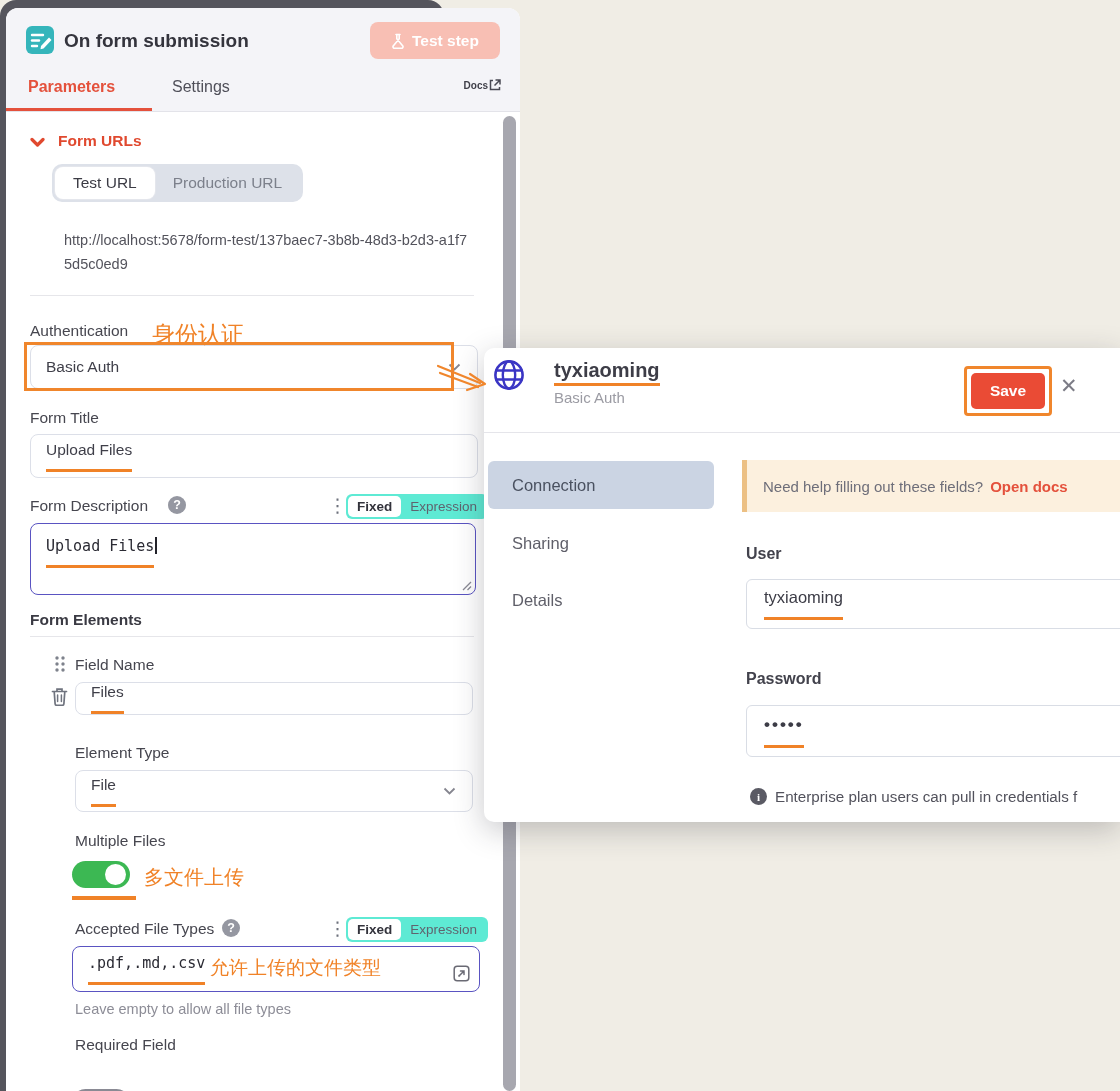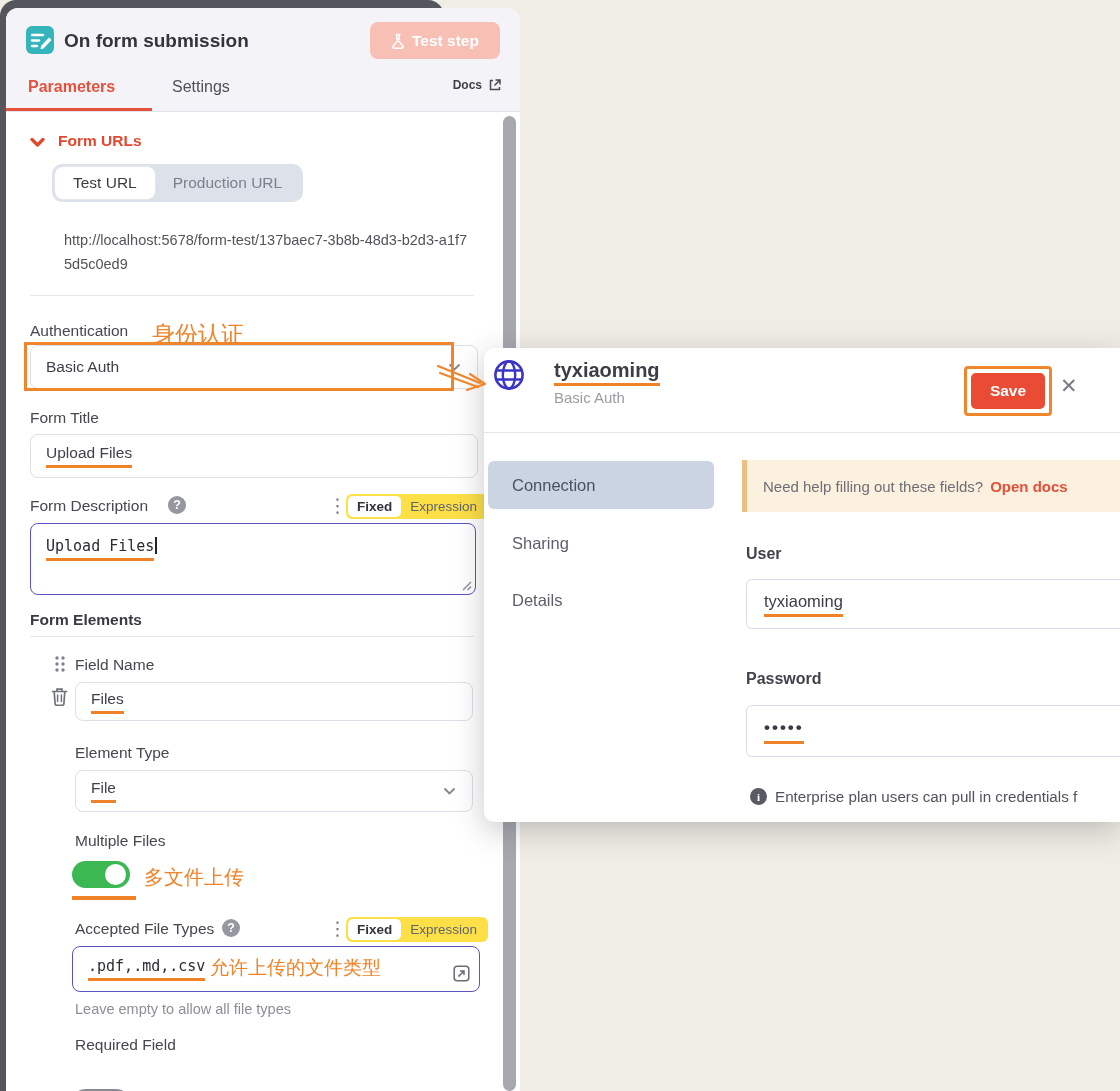--- a/index.html
+++ b/index.html
@@ -11,38 +11,38 @@
   
   .ndv-edge{left:0;top:0;width:444px;height:1091px;background:#55555d;border-radius:16px 16px 0 0;}
   .panel{left:6px;top:8px;width:514px;height:1083px;background:#ffffff;border-radius:12px 12px 0 0;}
   .panel-header{left:0;top:0;width:514px;height:104px;background:#f4f4f8;border-radius:12px 12px 0 0;border-bottom:1px solid #e3e3e9;box-sizing:border-box;}
   .panel-title{left:58px;top:22px;font-size:19px;font-weight:700;color:#34343d;}
   .test-step{left:364px;top:14px;width:130px;height:37px;background:#f8bfb4;border:none;border-radius:8px;color:#fff;
     font-family:"Liberation Sans",sans-serif;font-size:15.5px;font-weight:600;display:flex;align-items:center;justify-content:center;gap:7px;cursor:default;}
   .tab{top:70px;font-size:16px;color:#4f4f59;font-weight:500;cursor:pointer;}
   .tab.active{color:#e4513c;font-weight:700;}
   .tab-underline{left:0;top:100px;width:146px;height:3px;background:#e4513c;}
-  .docs-link{top:70px;right:18px;font-size:12px;color:#3f3f49;font-weight:600;display:flex;align-items:center;gap:6px;cursor:pointer;}
+  .docs-link{top:70px;right:18px;font-size:10px;color:#3f3f49;font-weight:600;display:flex;align-items:center;cursor:pointer;}
   
   .scroll-thumb{left:497px;top:108px;width:13px;height:975px;background:#a7a7af;border-radius:7px;}
   
   .lbl{font-size:15.5px;color:#46464f;}
   .lbl-b{font-size:15.5px;font-weight:700;color:#3a3a43;}
   .inp{background:#fff;border:1px solid #dcdfe8;border-radius:8px;box-sizing:border-box;display:flex;align-items:center;font-size:15.5px;color:#3f3f49;}
   .inp-focus{border:1.5px solid #5a54c2;}
   .inp .txt{margin-left:15px;}
   .mono{font-family:"DejaVu Sans Mono",monospace;font-size:15px;color:#2a2a33;}
   .hr{height:1px;background:#e6e6ea;}
-  .u-orange{border-bottom:3px solid #f08227;padding-bottom:3px;}
+  .u-orange{border-bottom:3px solid #f08227;padding-bottom:10px;}
   .ann-rect{border:3px solid #f0862c;box-sizing:border-box;pointer-events:none;z-index:6;}
   .ann-zh{color:#f08227;z-index:6;}
   .seg{display:inline-flex;background:#dde1e9;border-radius:10px;padding:3px;}
   .seg .opt{padding:7px 18px;font-size:15.5px;color:#7c808b;border-radius:8px;cursor:pointer;white-space:nowrap;}
   .seg .opt.active{background:#fff;color:#3b3b44;font-weight:400;box-shadow:0 0 0 1px #e4e6ec;}
-  .modeseg{display:inline-flex;background:#fde047;border-radius:6px;padding:2px;align-items:center;}
+  .modeseg{display:inline-flex;background:#5eead4;border-radius:6px;padding:2px;align-items:center;}
   .modeseg .mopt{padding:3px 9px;font-size:13.5px;color:#5f646f;border-radius:5px;cursor:pointer;}
   .modeseg .mopt.active{background:#fff;color:#33333c;font-weight:700;}
   .help-ic{width:18px;height:18px;border-radius:50%;background:#9597a1;color:#fff;font-size:12.5px;font-weight:700;
     display:inline-flex;align-items:center;justify-content:center;cursor:pointer;}
   .kebab{font-size:19px;color:#6d717c;line-height:20px;cursor:pointer;letter-spacing:0;}
   .toggle{width:58px;height:27px;border-radius:14px;position:relative;cursor:pointer;}
   .toggle .knob{position:absolute;top:3px;width:21px;height:21px;border-radius:50%;background:#fff;}
   .toggle.on{background:#3cb853;}
   .toggle.on .knob{right:4px;}
   .toggle.off{background:#8a8a94;}
@@ -179,21 +179,21 @@
       </svg>
   </span>
   <span class="abs" style="left:45px;top:679px;">
     <svg width="17" height="19" viewBox="0 0 17 19">
         <path d="M1.5 4.5 h14 M6 4 V2.2 h5 V4 M3.2 4.5 l.9 12.3 a1.6 1.6 0 0 0 1.6 1.5 h5.6 a1.6 1.6 0 0 0 1.6-1.5 l.9-12.3" fill="none" stroke="#6f737e" stroke-width="1.7" stroke-linecap="round"></path>
         <path d="M6.6 8 v6.5 M10.4 8 v6.5" stroke="#6f737e" stroke-width="1.5" stroke-linecap="round"></path>
       </svg>
   </span>
 
   <span class="abs lbl" style="left:69px;top:648px;">Field Name</span>
-  <div class="abs inp" style="left:69px;top:674px;width:398px;height:39px;">
+  <div class="abs inp" style="left:69px;top:674px;width:398px;height:33px;">
     <span class="txt u-orange">Files</span>
   </div>
 
   <span class="abs lbl" style="left:69px;top:736px;">Element Type</span>
   <div class="abs inp" style="left:69px;top:762px;width:398px;height:42px;">
     <span class="txt u-orange">File</span>
     <span style="position:absolute;right:16px;">
       <svg width="13" height="8" viewBox="0 0 13 8">
           <path d="M1.5 1.5 L6.5 6.5 L11.5 1.5" fill="none" stroke="#85858f" stroke-width="1.8"></path>
         </svg>

